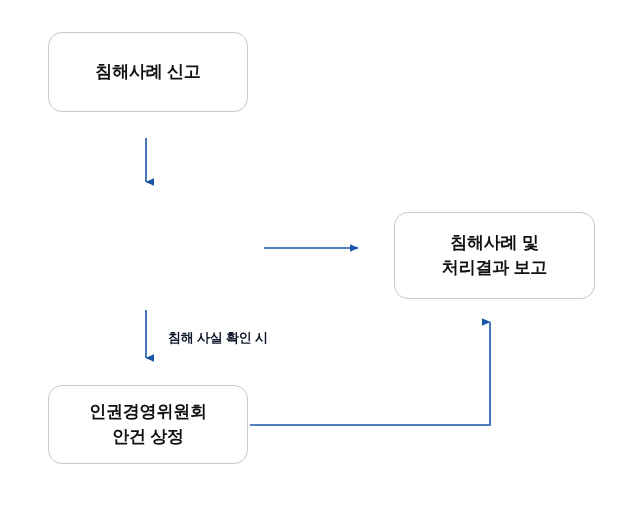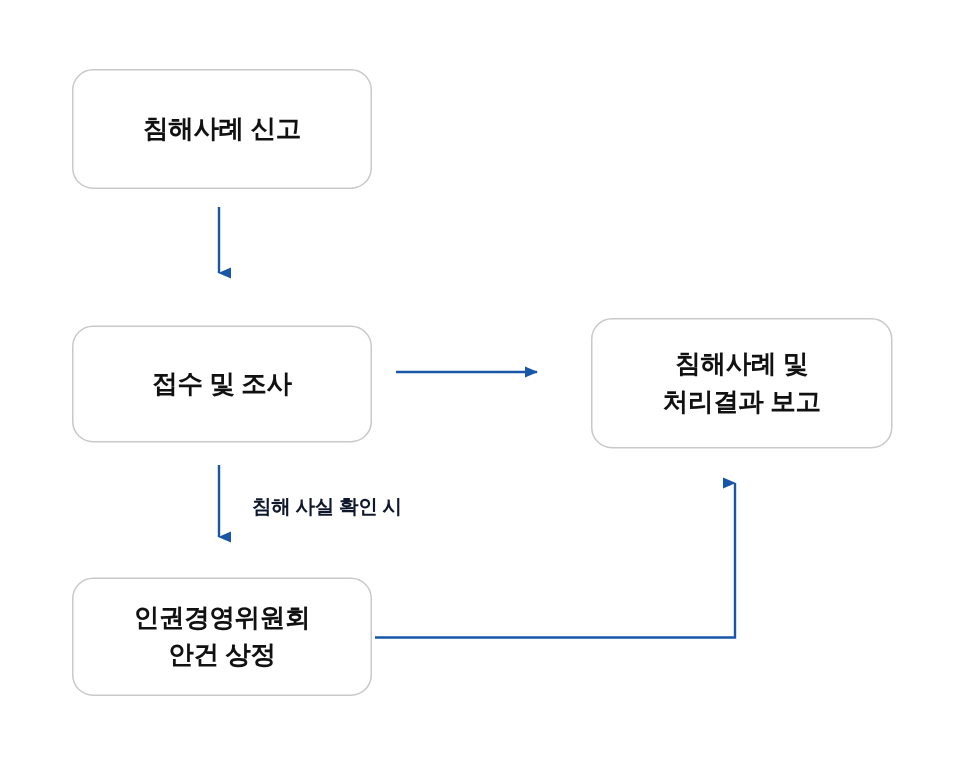--- a/index.html
+++ b/index.html
@@ -50,21 +50,21 @@
   .edge-label {
     position: absolute;
     font-size: 13px;
     font-weight: bold;
     color: #0f172a;
     letter-spacing: -0.2px;
     white-space: nowrap;
   }
 
   
-  #node-report      { left: 48px;  top: 46px;  width: 200px; height: 80px; }
+  #node-report      { left: 48px;  top: 32px;  width: 200px; height: 80px; }
   #node-intake      { left: 48px;  top: 217px; width: 200px; height: 78px; }
   #node-followup    { left: 394px; top: 212px; width: 201px; height: 87px; }
   #node-committee   { left: 48px;  top: 385px; width: 200px; height: 79px; }
 
   #label-confirm    { left: 168px; top: 329px; }
 </style>
 </head>
 <body>
 
 <div id="canvas">
@@ -88,23 +88,20 @@
 
     <line x1="146" y1="310" x2="146" y2="358" stroke="#1a56a8" stroke-width="1.6" marker-end="url(#arrow-down)"></line>
 
     <path d="M 250 425 L 490 425 L 490 322" fill="none" stroke="#1a56a8" stroke-width="1.6" marker-end="url(#arrow-up)"></path>
   </svg>
 
   <div class="node" id="node-report">
     <span class="node-label">침해사례 신고</span>
   </div>
 
-  <div class="node" id="node-intake">
-    <span class="node-label">접수 및 조사</span>
-  </div>
 
   <div class="node" id="node-followup">
     <span class="node-label">침해사례 및
 처리결과 보고</span>
   </div>
 
   <div class="node" id="node-committee">
     <span class="node-label">인권경영위원회
 안건 상정</span>
   </div>

